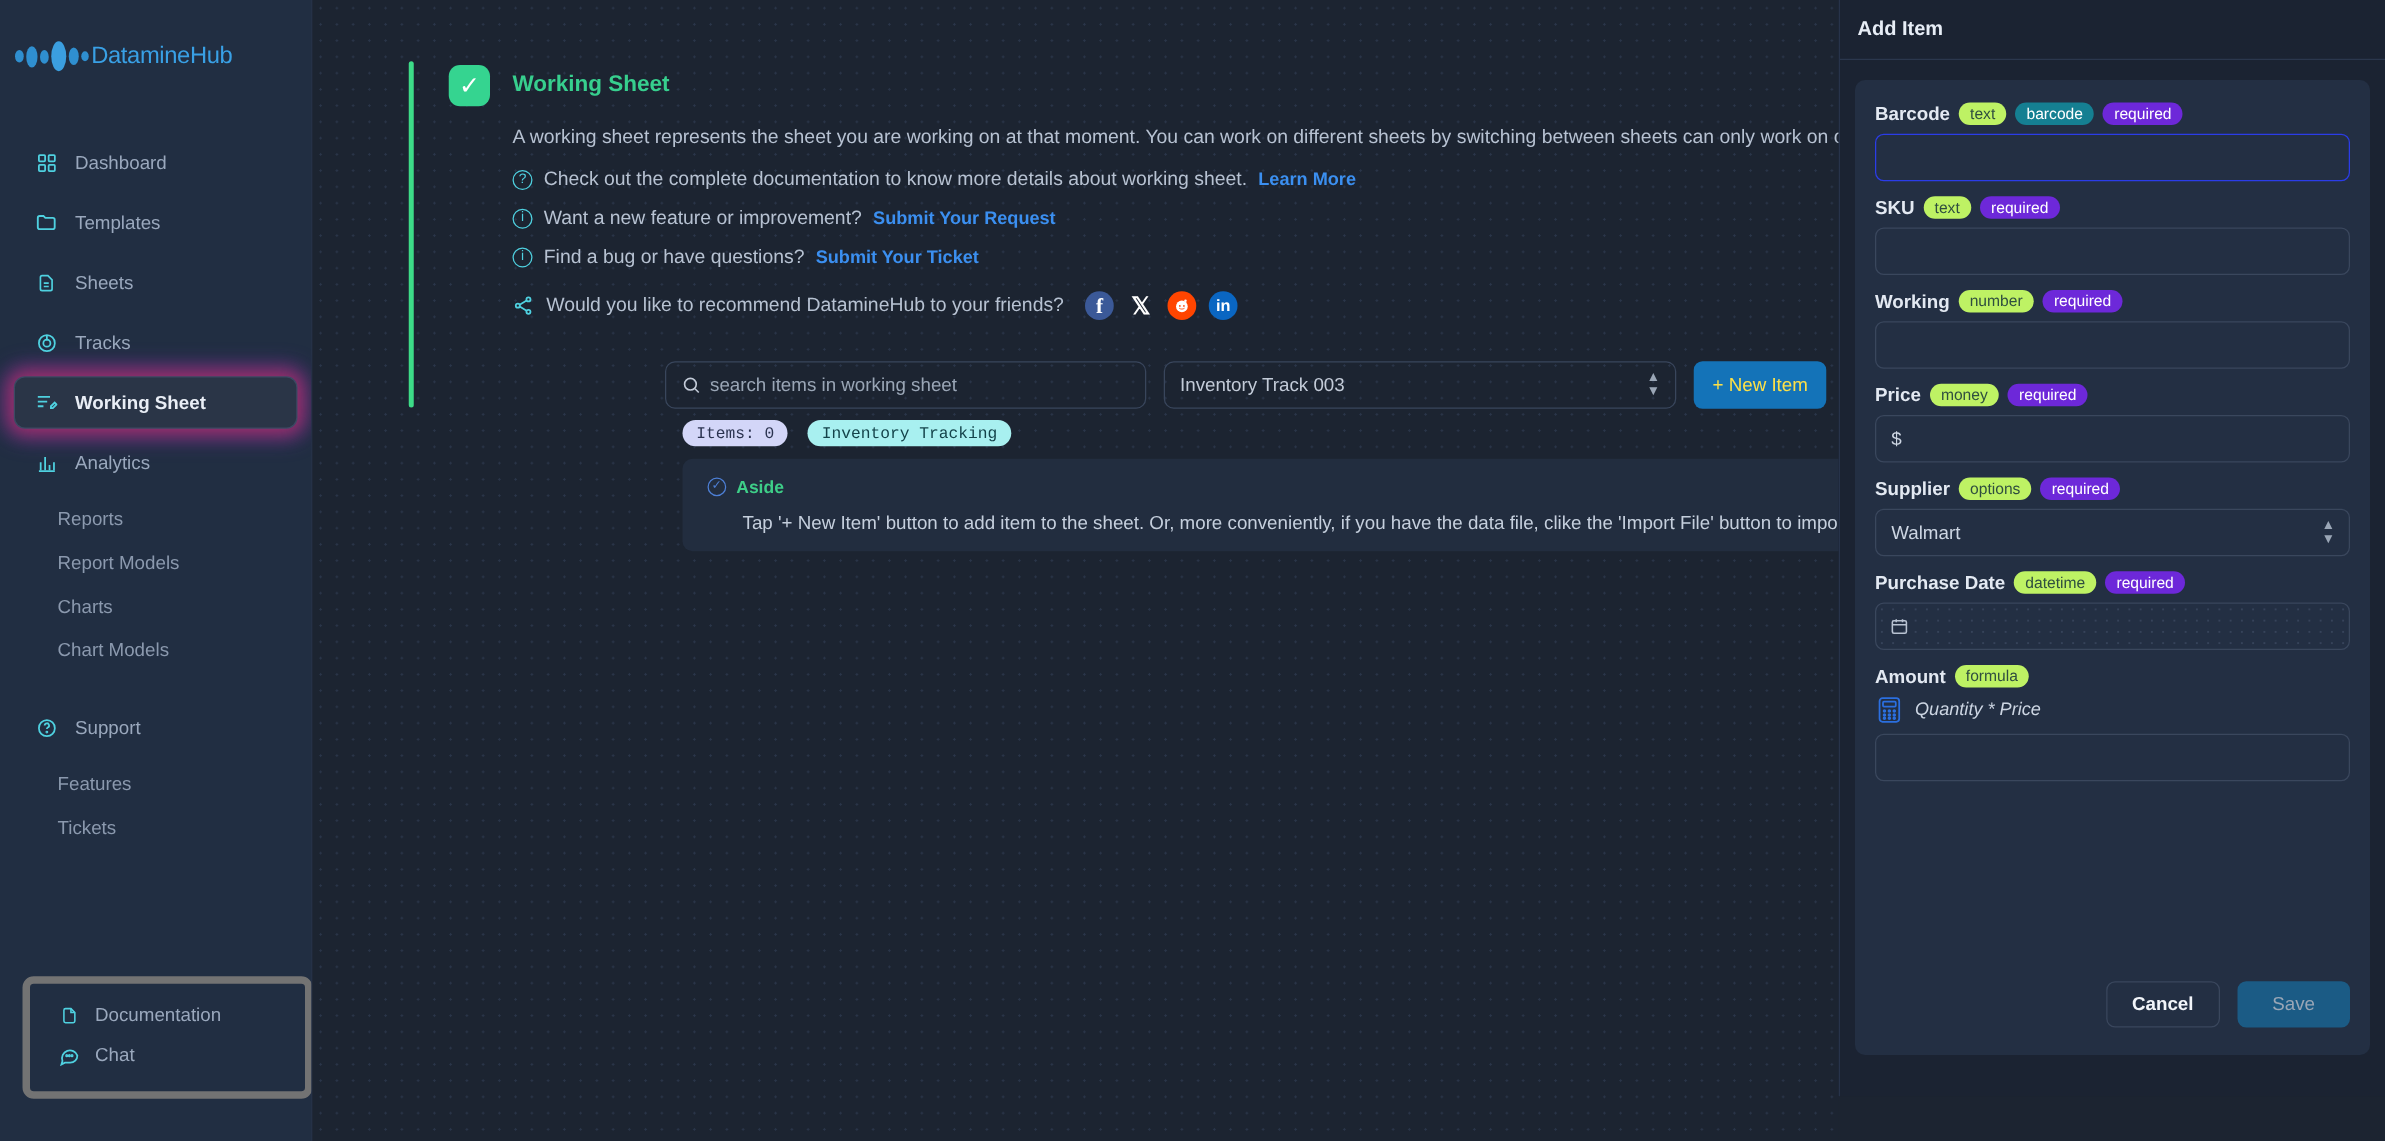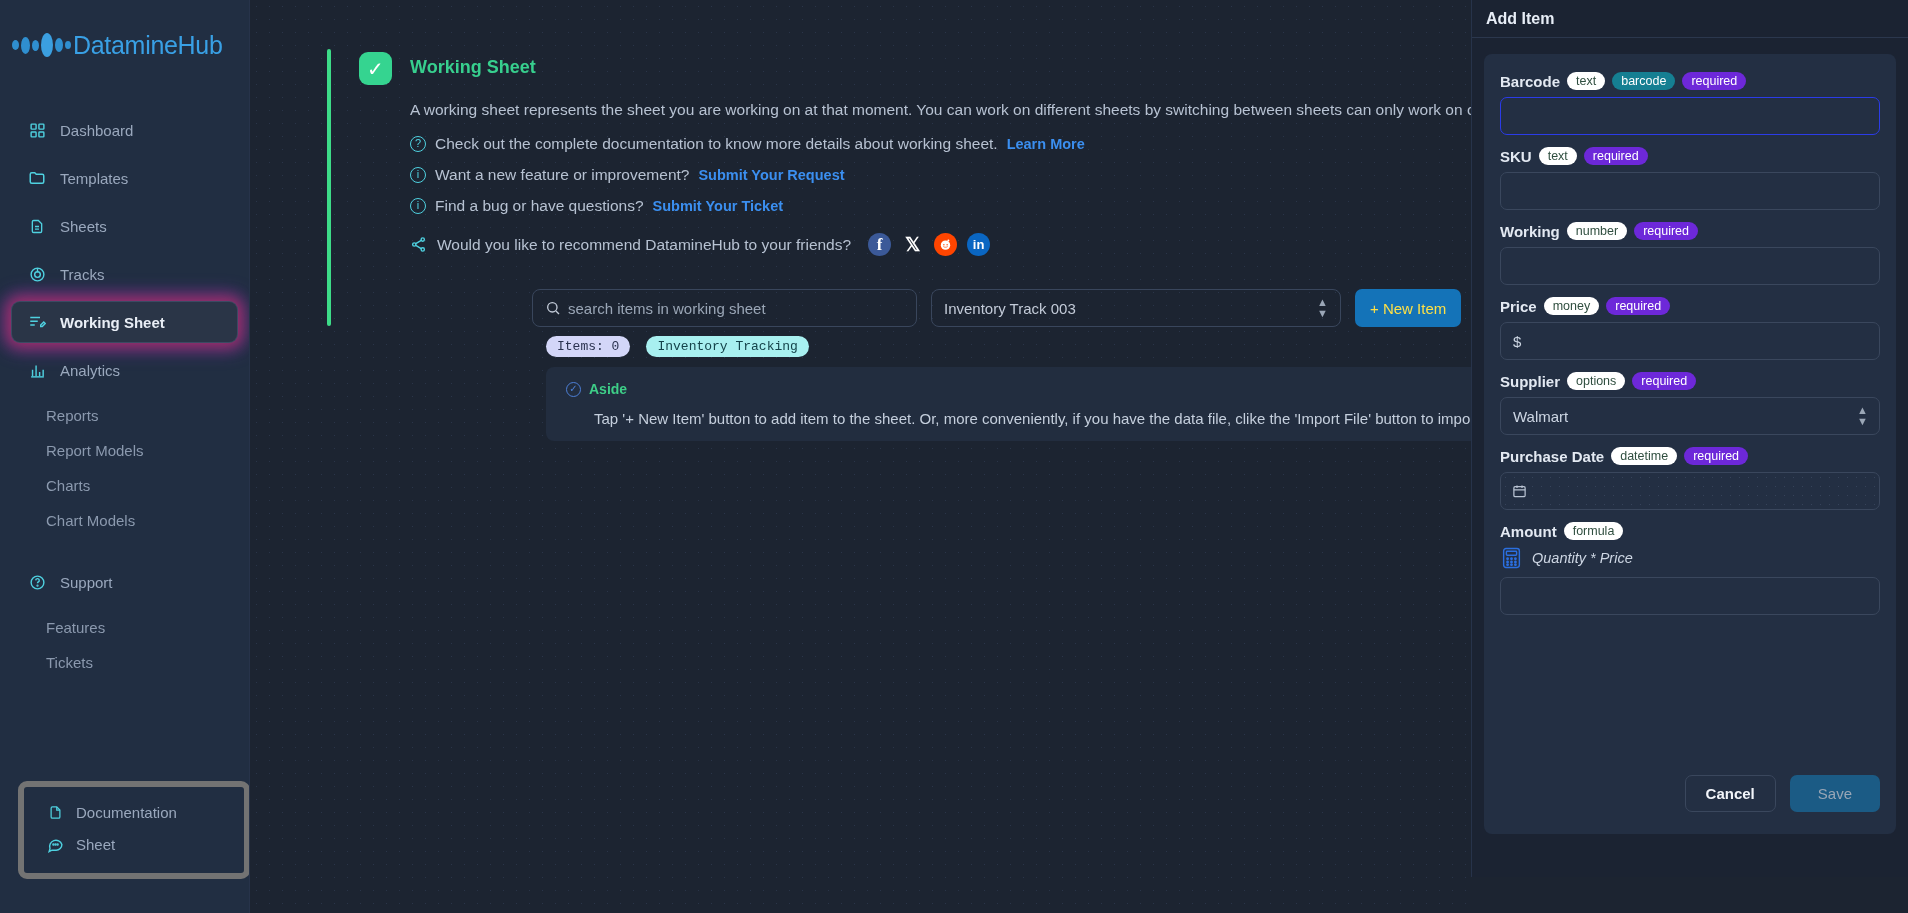--- a/index.html
+++ b/index.html
@@ -29,21 +29,21 @@
   #brand .logo-dots i {
     display: block; background: #2f8fd0; border-radius: 50%;
   }
   #brand .logo-dots i:nth-child(1){ width:7px; height:10px; }
   #brand .logo-dots i:nth-child(2){ width:9px; height:17px; }
   #brand .logo-dots i:nth-child(3){ width:7px; height:11px; }
   #brand .logo-dots i:nth-child(4){ width:12px; height:24px; background:#3b9fe0; }
   #brand .logo-dots i:nth-child(5){ width:8px; height:14px; }
   #brand .logo-dots i:nth-child(6){ width:6px; height:8px; }
   #brand .brand-text {
-    font-size: 25px; color: #39a0e5; letter-spacing: -0.3px;
+    font-size: 19px; color: #39a0e5; letter-spacing: -0.3px;
     font-family: "Liberation Sans", sans-serif;
   }
 
   .nav-list { margin-top: 42px; }
   .nav-item {
     display: flex; align-items: center; gap: 14px;
     height: 40px; margin: 0 12px 8px 12px;
     padding-left: 16px; border-radius: 8px;
     color: #9aa8bd; font-size: 15px;
     cursor: pointer;
@@ -177,39 +177,39 @@
   #aside .aside-text { color: #c5cfdd; font-size: 15px; margin-top: 13px; padding-left: 28px; white-space: nowrap; }
 
   
   #panel {
     position: absolute; right: 0; top: 0;
     width: 437px; height: 877px;
     background: #1b2332;
     border-left: 1px solid #27334a;
   }
   #panel-head {
-    height: 38px; display: flex; align-items: center;
+    height: 48px; display: flex; align-items: center;
     padding-left: 14px; border-bottom: 1px solid #2b3purple;
     border-bottom: 1px solid #2b374d;
   }
   #panel-title { color: #e7edf6; font-size: 16px; font-weight: bold; }
   #panel-body {
     margin: 16px 12px 0 12px;
     height: 780px;
     background: #232f43; border-radius: 8px;
     padding: 18px 16px 0 16px;
     position: relative;
     overflow: hidden;
   }
   .field { margin-bottom: 12px; }
   .field-label-row { display: flex; align-items: center; gap: 7px; margin-bottom: 7px; }
   .field-label { color: #e3e9f2; font-size: 15px; font-weight: bold; }
   .tag { height: 18px; padding: 0 9px; border-radius: 9px; font-size: 12.5px;
          display: flex; align-items: center; }
-  .tag.type { background: #ffffff; color: #2f4e3f; }
+  .tag.type { background: #bef264; color: #2f4e3f; }
   .tag.kind { background: #157f92; color: #ffffff; }
   .tag.req  { background: #6d28d9; color: #ffffff; }
   .input {
     width: 100%; height: 38px;
     border: 1px solid #3a475d; border-radius: 7px;
     background: transparent; color: #cdd6e3; font-size: 15px;
     padding: 0 12px; outline: none;
     font-family: "Liberation Sans", sans-serif;
   }
   .input.focused { border-color: #2b3ce8; }
@@ -357,21 +357,21 @@
     </div>
     <div class="nav-item">
       <span class="ico">
         <svg width="17" height="17" viewBox="0 0 24 24" fill="none" stroke="currentColor" stroke-width="2">
           <path d="M21 12a8 8 0 0 1-8 8H7l-4 2 1.2-4A8 8 0 1 1 21 12z"></path>
           <circle cx="9" cy="12" r="0.7" fill="currentColor"></circle>
             <circle cx="12" cy="12" r="0.7" fill="currentColor"></circle>
             <circle cx="15" cy="12" r="0.7" fill="currentColor"></circle>
         </svg>
       </span>
-      <span>Sheet</span>
+      <span>Chat</span>
     </div>
   </div>
 </div>
 
 <div id="main">
 
   <div id="info-card">
     <div class="card-head">
       <span class="check-box">✓</span>
       <span class="card-title">Working Sheet</span>

